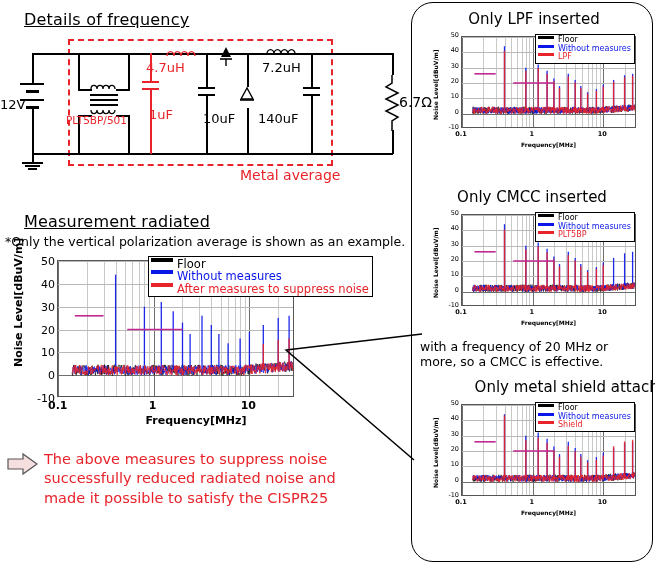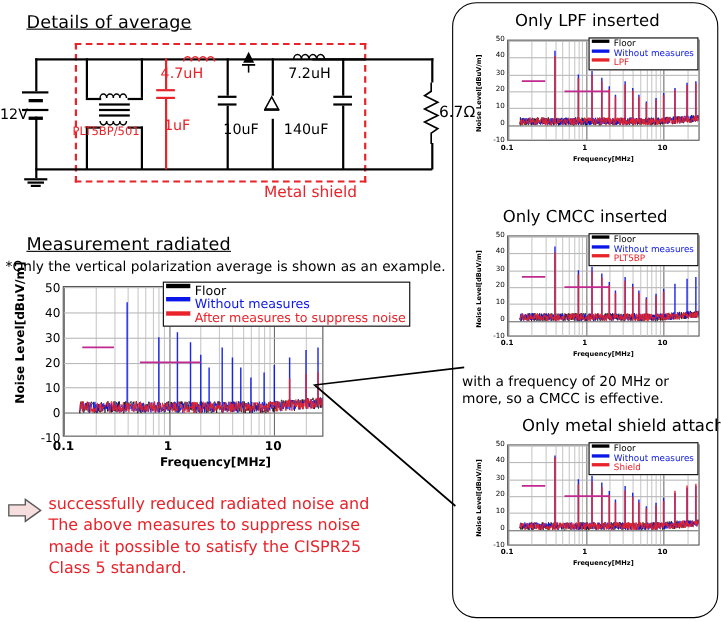--- a/index.html
+++ b/index.html
@@ -51,21 +51,21 @@
 
   .panelframe{position:absolute;border:1.6px solid #000;border-radius:22px;box-sizing:border-box;}
 
   
   .concl{position:absolute;color:#e8232a;font-size:14.5px;line-height:1.33;}
   svg{display:block;overflow:visible;}
 </style>
 </head>
 <body>
 
-<div class="abs hdr" style="left:24px;top:10px;">Details of average</div>
+<div class="abs hdr" style="left:24px;top:10px;">Details of frequency</div>
 
 <div class="abs" id="circuit" style="left:0;top:30px;width:420px;height:150px;">
 
   <div class="shieldbox" style="left:68px;top:9px;width:265px;height:127px;"></div>
 
   <div class="wire h" style="left:32px;top:23px;width:300px;"></div>
   <div class="wire h" style="left:284px;top:23px;width:110px;"></div>
   <div class="wire v" style="left:32px;top:23px;height:30px;"></div>
   <div class="wire v" style="left:32px;top:76px;height:48px;"></div>
   <div class="wire h" style="left:32px;top:123px;width:300px;"></div>
@@ -154,21 +154,21 @@
     <div class="p" style="left:0;top:0;width:17px;"></div>
     <div class="p" style="left:0;top:7px;width:17px;"></div>
   </div>
   <div class="wire v" style="left:311px;top:66px;height:58px;"></div>
 
   <svg class="abs" style="left:385px;top:45px;" width="15" height="56" viewBox="0 0 15 56">
     <path d="M7,0 L7,8 L1,12 L13,18 L1,24 L13,30 L1,36 L13,42 L7,46 L7,56" fill="none" stroke="#000" stroke-width="1.5"></path>
   </svg>
   <div class="lbl" style="left:399px;top:65px;font-size:14px;">6.7Ω</div>
 
-  <div class="lbl red" style="left:240px;top:138px;font-size:14px;">Metal shield</div>
+  <div class="lbl red" style="left:240px;top:138px;font-size:14px;">Metal average</div>
 </div>
 
 <div class="abs hdr" style="left:24px;top:212px;">Measurement radiated</div>
 <div class="abs note" style="left:5px;top:234px;">*Only the vertical polarization average is shown as an example.</div>
 
 <div class="chartbox" id="chart-main" style="left:0px;top:252px;width:300px;height:175px;">
     <div class="plot" style="left: 57px; top: 8px; width: 237px; height: 137px;">
       <div class="gl v maj" style="left: 0px; top: 0px; height: 137px;"></div>
       <div class="gl v" style="left: 28.8012px; top: 0px; height: 137px; background: rgb(201, 201, 201);"></div>
       <div class="gl v" style="left: 45.6489px; top: 0px; height: 137px; background: rgb(201, 201, 201);"></div>
@@ -247,24 +247,23 @@
         <span class="swatch" style="background: rgb(232, 35, 42); width: 22px; height: 4px;"></span>
         <span class="legtxt" style="color: rgb(232, 35, 42); font-size: 11.5px;">After measures to suppress noise</span>
       </div>
     </div>
   </div>
 
 <svg class="abs" style="left:7px;top:452px;" width="32" height="24" viewBox="0 0 32 24">
   <polygon points="1,7 16,7 16,2 30,12 16,22 16,17 1,17" fill="#f6dede" stroke="#555" stroke-width="1.2"></polygon>
 </svg>
 <div class="concl" style="left:44px;top:450px;width:300px;">
+  <div>The above measures to suppress noise</div>
   <div>successfully reduced radiated noise and</div>
-  <div>The above measures to suppress noise</div>
   <div>made it possible to satisfy the CISPR25</div>
-  <div>Class 5 standard.</div>
 </div>
 
 <svg class="abs" style="left:284px;top:332px;" width="140" height="130" viewBox="0 0 140 130">
   <path d="M2,18 L138,2 L2,18 L130,128" fill="none" stroke="#000" stroke-width="1.5"></path>
 </svg>
 
 <div class="panelframe" style="left:411px;top:2px;width:242px;height:560px;"></div>
 
 <div class="ptitle" style="left:413px;top:10px;width:242px;">Only LPF inserted</div>
 <div class="chartbox" id="chart-lpf" style="left:425px;top:32px;width:215px;height:120px;">

